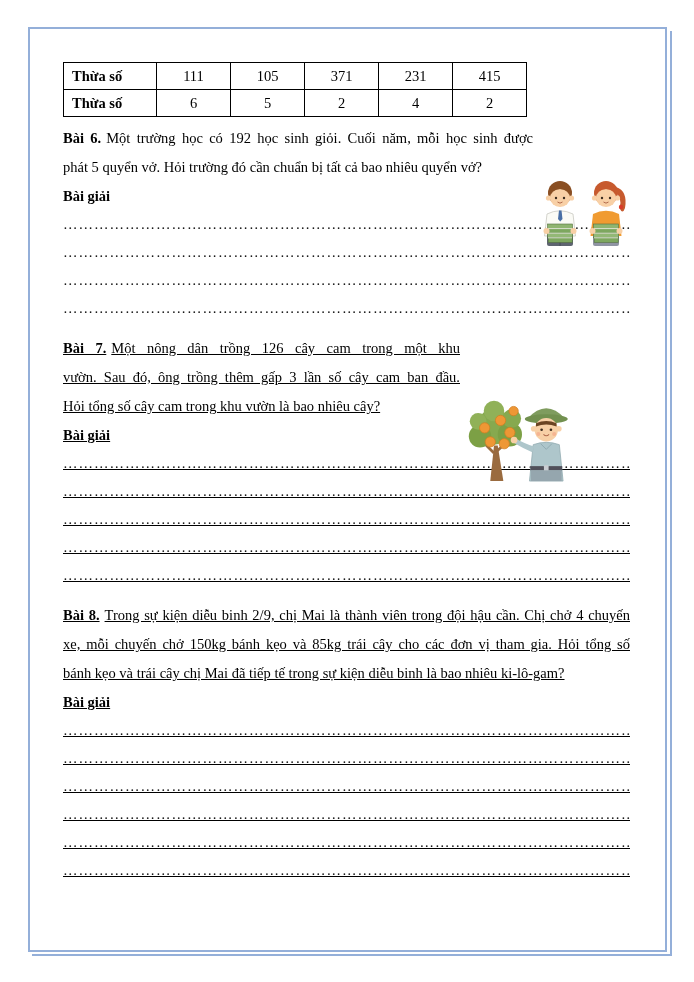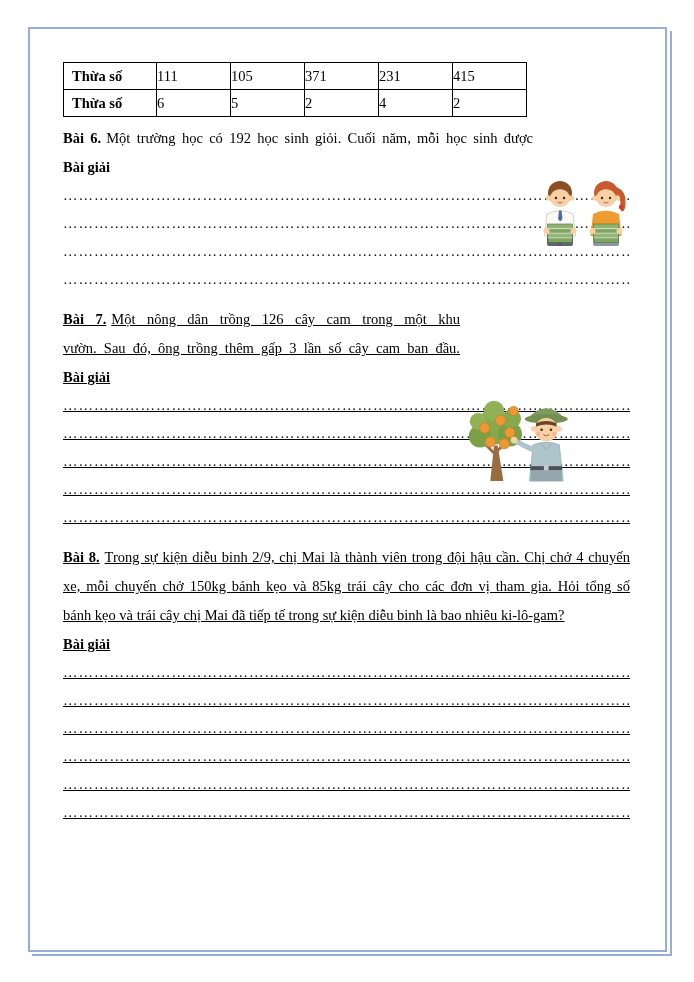--- a/index.html
+++ b/index.html
@@ -19,21 +19,21 @@
 
   .heading-line { line-height: 29px; height: 29px; }
 
   .solution-heading { text-align: left; font-weight: bold; line-height: 28px; height: 28px; }
 
   .dots { line-height: 28px; height: 28px; overflow: hidden; white-space: nowrap; letter-spacing: 1px; color: #111; }
 
   table.mult { border-collapse: collapse; width: 464px; table-layout: fixed; margin-top: 0px; }
   table.mult td { border: 1.5px solid #000; height: 27px; vertical-align: middle; font-size: 14.5px; }
   td.rowhead { font-weight: bold; padding-left: 8px; width: 93px; text-align: left; }
-  td.val { text-align: left; }
+  td.val { text-align: center; }
 
   .sec-bai6 .pline { padding-right: 97px; }
   .sec-bai7 .pline { padding-right: 170px; }
 
   .mt8 { margin-top: 12px; text-decoration: underline; }
   .mt7 { margin-top: 7px; }
 
   .illus { position: absolute; }
   .illus-1 { left: 535px; top: 178px; }
   .illus-2 { left: 466px; top: 393px; }
@@ -66,32 +66,34 @@
         <td class="val">4</td>
         <td class="val">2</td>
       </tr>
     </tbody>
   </table>
 
   <div class="sec-bai6 mt7">
     <div class="pline just">
       <b class="plabel">Bài 6.</b><span>Một trường học có 192 học sinh giỏi. Cuối năm, mỗi học sinh được</span>
     </div>
+    <div class="pline">phát 5 quyển vở. Hỏi trường đó cần chuẩn bị tất cả bao nhiêu quyển vở?</div>
     <div class="solution-heading">Bài giải</div>
     <div class="dots">………………………………………………………………………………………………………………………………………………………………………………………………</div>
     <div class="dots">………………………………………………………………………………………………………………………………………………………………………………………………</div>
     <div class="dots">………………………………………………………………………………………………………………………………………………………………………………………………</div>
     <div class="dots">………………………………………………………………………………………………………………………………………………………………………………………………</div>
   </div>
 
   <div class="sec-bai7 mt8">
     <div class="pline just">
       <b class="plabel">Bài 7.</b><span>Một nông dân trồng 126 cây cam trong một khu</span>
     </div>
     <div class="pline just">vườn. Sau đó, ông trồng thêm gấp 3 lần số cây cam ban đầu.</div>
+    <div class="pline">Hỏi tổng số cây cam trong khu vườn là bao nhiêu cây?</div>
     <div class="solution-heading">Bài giải</div>
     <div class="dots">………………………………………………………………………………………………………………………………………………………………………………………………</div>
     <div class="dots">………………………………………………………………………………………………………………………………………………………………………………………………</div>
     <div class="dots">………………………………………………………………………………………………………………………………………………………………………………………………</div>
     <div class="dots">………………………………………………………………………………………………………………………………………………………………………………………………</div>
     <div class="dots">………………………………………………………………………………………………………………………………………………………………………………………………</div>
   </div>
 
   <div class="sec-bai8 mt8">
     <div class="pline just">

